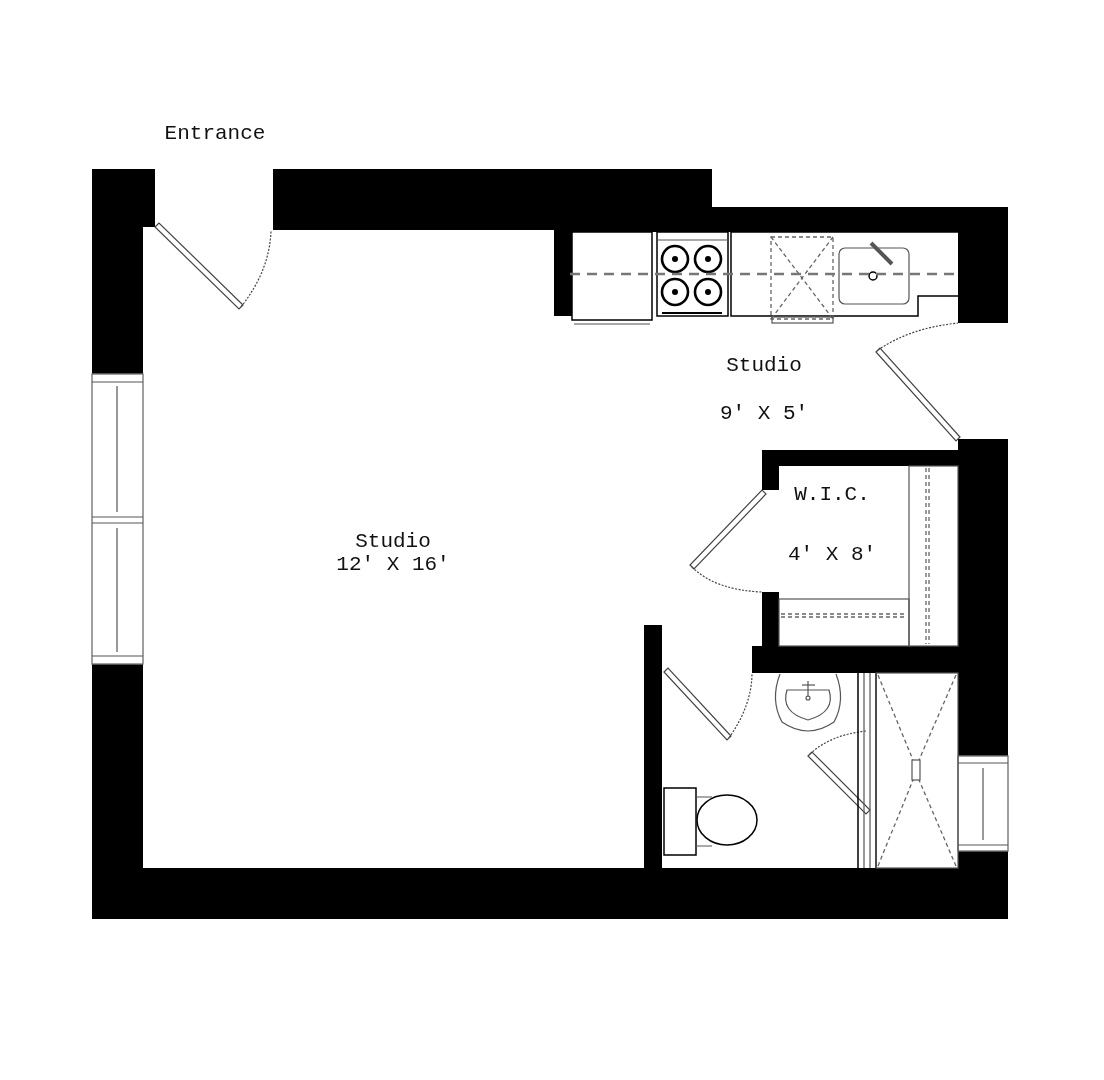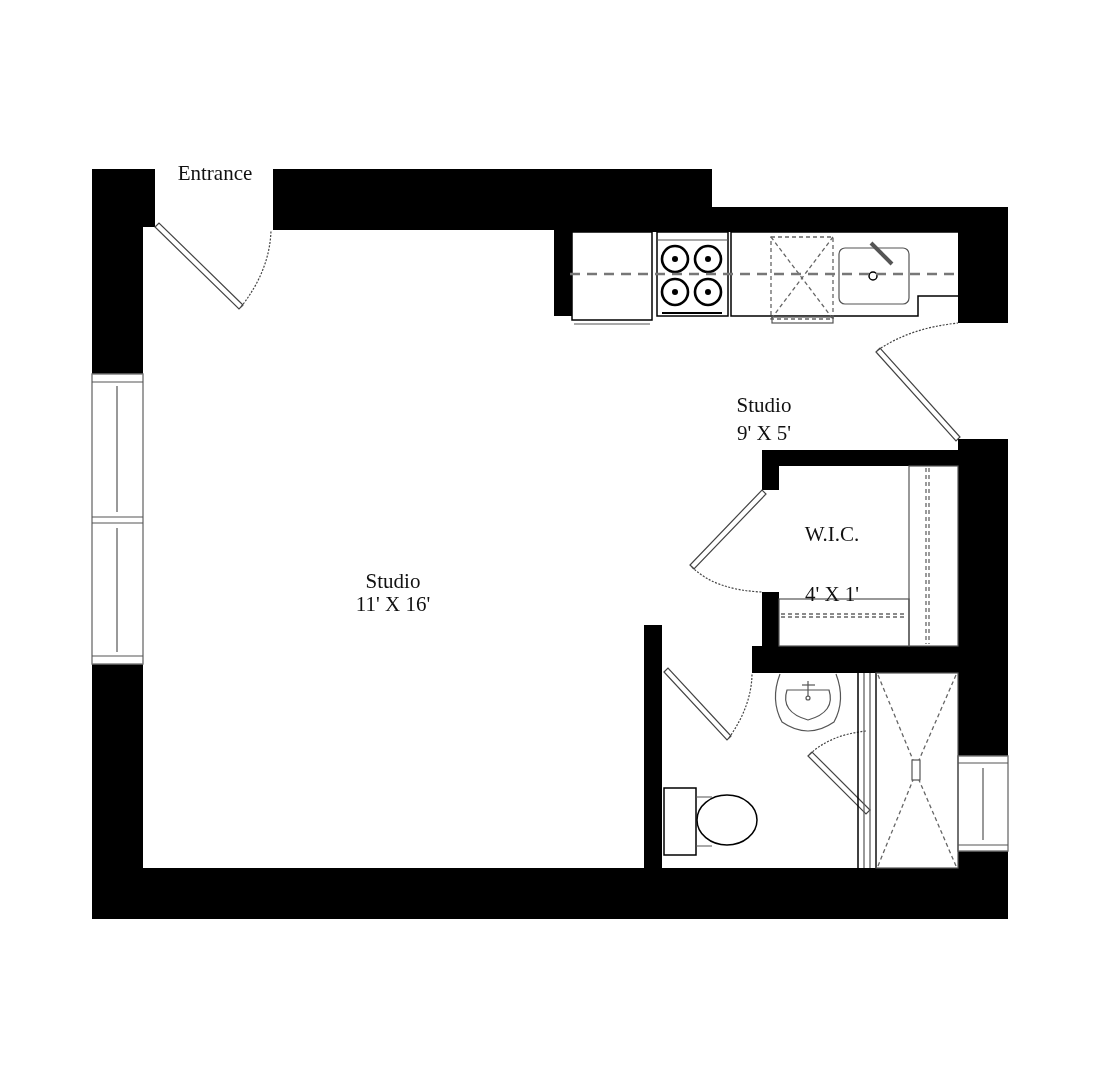--- a/index.html
+++ b/index.html
@@ -6,21 +6,21 @@
   body { width: 1104px; height: 1080px; position: relative; overflow: hidden; }
   #plan { position: absolute; left: 0; top: 0; width: 1104px; height: 1080px; }
   .wall { fill: #000000; }
   .thin { fill: none; stroke: #000; stroke-width: 1.5; }
   .thin-g { fill: none; stroke: #555; stroke-width: 1.2; }
   .dash { fill: none; stroke: #777; stroke-width: 2.5; stroke-dasharray: 10 7; }
   .dash-thin { fill: none; stroke: #666; stroke-width: 1.3; stroke-dasharray: 4 3; }
   .door-leaf { fill: #fff; stroke: #444; stroke-width: 1.2; }
   .arc { fill: none; stroke: #444; stroke-width: 1.2; stroke-dasharray: 2 1.5; }
   .win { fill: #fff; stroke: #777; stroke-width: 1.4; }
-  .lbl { position: absolute; font-family: Liberation Serif, serif; font-size: 21px; color: #111; text-align: center; line-height: 27px; white-space: nowrap; margin-top: 40px; }
+  .lbl { position: absolute; font-family: Liberation Mono, monospace; font-size: 21px; color: #111; text-align: center; line-height: 27px; white-space: nowrap; }
   .burner { fill: none; stroke: #000; stroke-width: 2.6; }
 </style>
 </head>
 <body>
 
 <svg id="plan" viewBox="0 0 1104 1080" xmlns="http://www.w3.org/2000/svg">
 
   <g>
 
     <rect class="wall" x="92" y="169" width="51" height="205"></rect>
@@ -167,24 +167,24 @@
       <line class="dash-thin" x1="956" y1="866" x2="919" y2="780"></line>
       <rect class="thin-g" x="912" y="760" width="8" height="20"></rect>
     </g>
   </g>
 </svg>
 
 <div class="lbl" style="left:150px;top:120px;width:130px;">Entrance</div>
 
 <div>
   <div class="lbl" style="left:318px;top:528px;width:150px;">Studio</div>
-  <div class="lbl" style="left:318px;top:551px;width:150px;">11' X 16'</div>
+  <div class="lbl" style="left:318px;top:551px;width:150px;">12' X 16'</div>
 </div>
 
 <div>
   <div class="lbl" style="left:689px;top:352px;width:150px;">Studio</div>
-  <div class="lbl" style="left:689px;top:380px;width:150px;">9' X 5'</div>
+  <div class="lbl" style="left:689px;top:400px;width:150px;">9' X 5'</div>
 </div>
 
 <div>
   <div class="lbl" style="left:772px;top:481px;width:120px;">W.I.C.</div>
-  <div class="lbl" style="left:772px;top:541px;width:120px;">4' X 1'</div>
+  <div class="lbl" style="left:772px;top:541px;width:120px;">4' X 8'</div>
 </div>
 
 </body></html>

